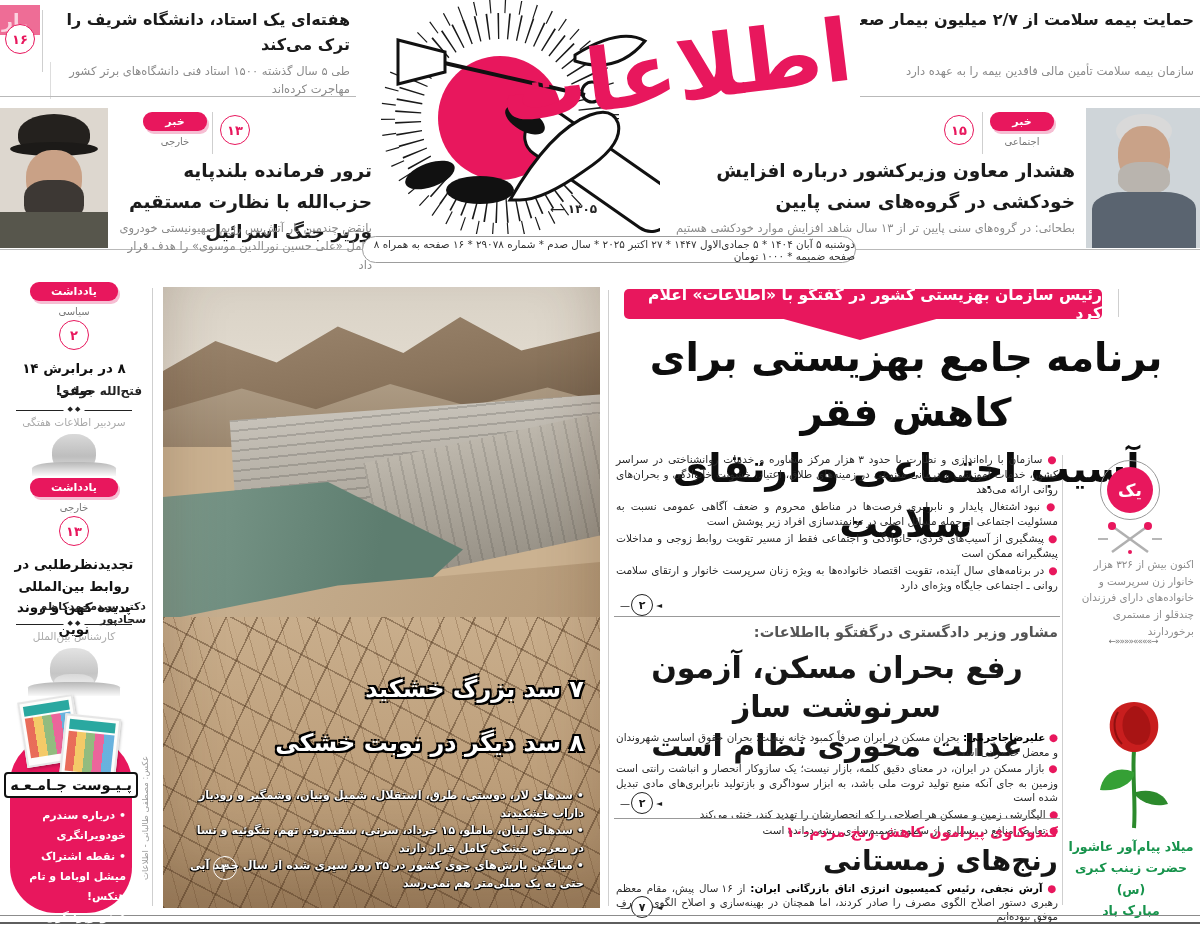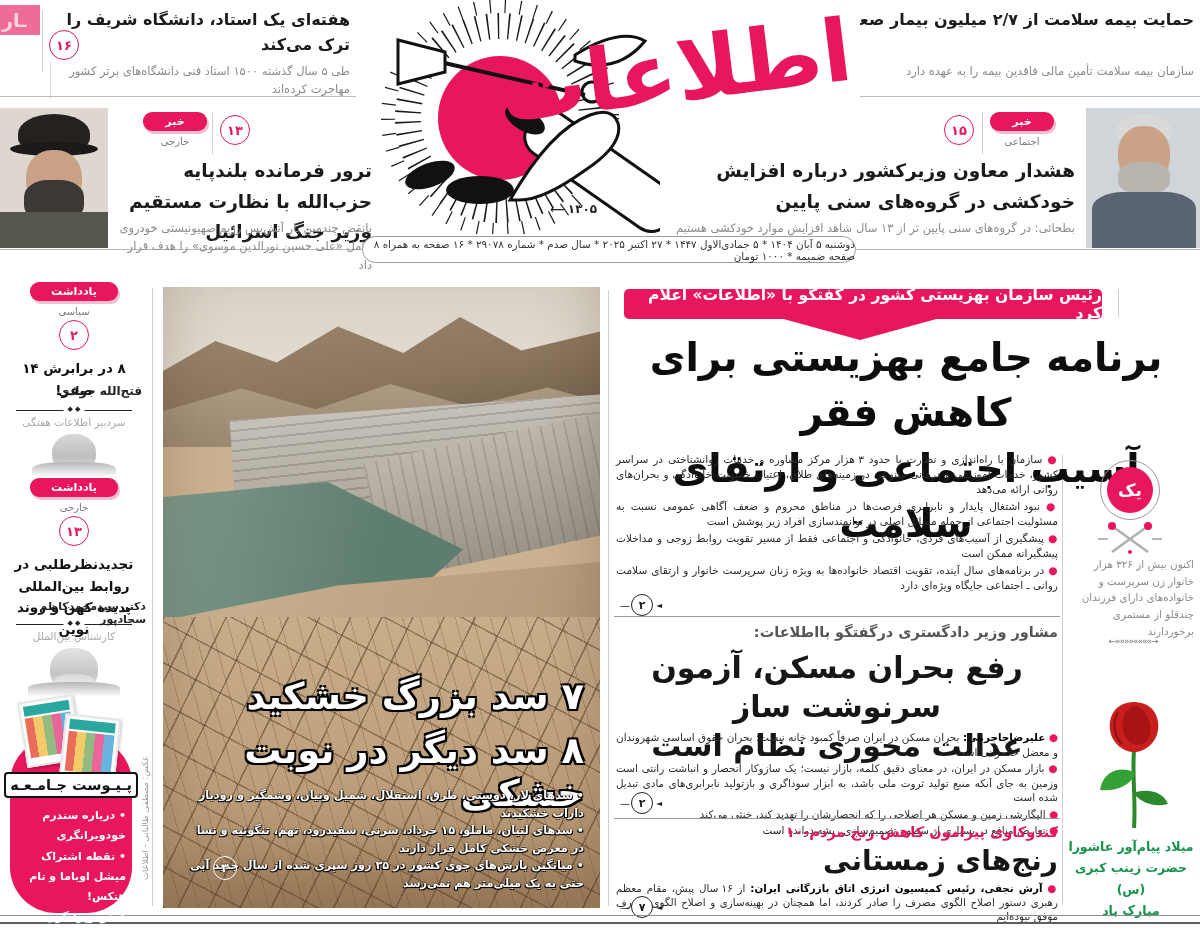--- a/index.html
+++ b/index.html
@@ -73,21 +73,21 @@
   .dam .shore{position:absolute;left:0;top:275px;width:437px;height:130px;
     background:linear-gradient(115deg,#c9b293,#b49876);
     clip-path:polygon(0 45%,40% 18%,100% 0,100% 100%,0 100%);}
   .dam .mud{position:absolute;left:0;top:330px;width:437px;height:291px;
     background:
       repeating-linear-gradient(116deg,rgba(86,60,36,.5) 0 1.6px,transparent 1.6px 28px),
       repeating-linear-gradient(28deg,rgba(86,60,36,.45) 0 1.6px,transparent 1.6px 36px),
       repeating-linear-gradient(75deg,rgba(120,88,56,.35) 0 1px,transparent 1px 17px),
       linear-gradient(#c9ae8c,#bd9f7b 55%,#ab8d69);}
   .dam .vig{position:absolute;inset:0;box-shadow:inset 0 -40px 60px rgba(70,45,25,.25);}
-  .dam-headline{position:absolute;right:16px;color:#fff;font-weight:bold;font-size:37px;
+  .dam-headline{position:absolute;right:16px;color:#fff;font-weight:bold;font-size:24px;
     text-shadow:0 0 3px #000,2px 2px 0 #000,-2px 2px 0 #000,2px -2px 0 #000,-2px -2px 0 #000;}
   .dam-bullets{position:absolute;right:16px;width:400px;color:#fff;font-weight:bold;font-size:11.3px;line-height:1.55;
     text-align:right;text-shadow:0 0 2px #000,1px 1px 0 #000,-1px 1px 0 #000;}
   .dam-bullets div::before{content:"• ";}
   .dam-marker{position:absolute;left:50px;bottom:28px;width:24px;height:24px;border:1.5px solid #fff;border-radius:50%;
     color:#fff;font-weight:bold;font-size:12px;display:flex;align-items:center;justify-content:center;text-shadow:0 0 2px #000;}
   
   .lead-banner{left:624px;top:289px;width:478px;height:30px;background:var(--accent);border-radius:5px;
     color:#fff;font-weight:bold;font-size:15.5px;display:flex;align-items:center;justify-content:center;z-index:3;}
   .lead-tail{left:780px;top:318px;width:0;height:0;border-left:80px solid transparent;border-right:80px solid transparent;
@@ -109,21 +109,21 @@
   .margin-arrows{left:1078px;top:636px;width:110px;text-align:center;color:#777;font-size:9px;letter-spacing:-1px;}
   .rose-text{left:1066px;top:836px;width:130px;text-align:center;color:#17934c;font-weight:bold;font-size:12.5px;line-height:1.7;}
   .bottom-rule{left:0;top:915px;width:1200px;height:9px;border-top:1px solid #8c8c8c;border-bottom:2.5px solid #5e5e5e;}
 </style>
 </head>
 <body>
 
 <div id="page">
 
   <div class="abs corner-frag">ـار</div>
-  <div class="page-badge" style="left:5px;top:30px;margin-left:44px;">۱۶</div>
+  <div class="page-badge" style="left:5px;top:24px;">۱۶</div>
   <div class="vline" style="left:42px;top:10px;height:62px;"></div>
   <div class="story-title" style="left:50px;top:8px;width:300px;font-size:16px;">هفته‌ای یک استاد، دانشگاه شریف را ترک می‌کند</div>
   <div class="story-sub" style="left:50px;top:62px;width:300px;">طی ۵ سال گذشته ۱۵۰۰ استاد فنی دانشگاه‌های برتر کشور مهاجرت کرده‌اند</div>
   <div class="hline" style="left:0;top:96px;width:356px;"></div>
 
   <div class="page-badge" style="left:618px;top:30px;">۱۵</div>
   <div class="vline" style="left:656px;top:10px;height:62px;"></div>
   <div class="story-title" style="left:664px;top:8px;width:530px;font-size:16px;">حمایت بیمه سلامت از ۲/۷ میلیون بیمار صعب‌العلاج</div>
   <div class="story-sub" style="left:664px;top:62px;width:530px;">سازمان بیمه سلامت تأمین مالی فاقدین بیمه را به عهده دارد</div>
   <div class="hline" style="left:612px;top:96px;width:588px;"></div>

